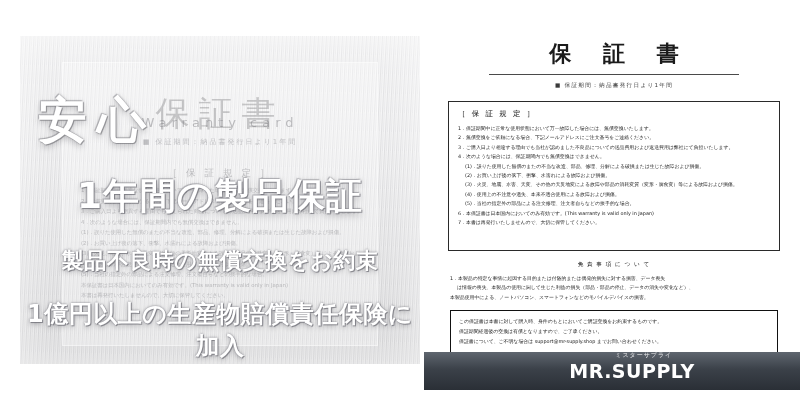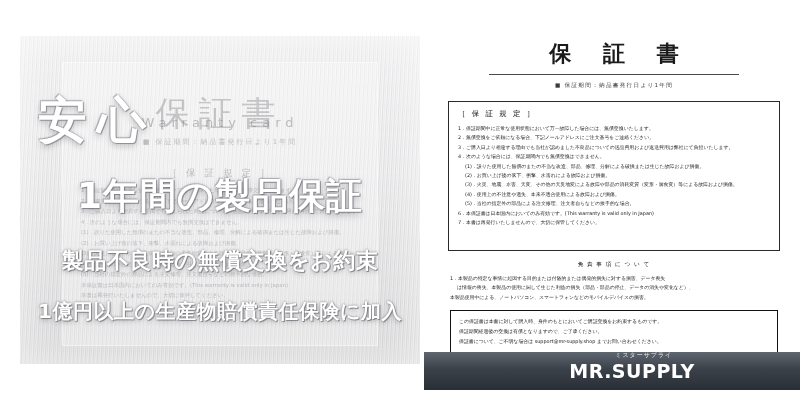--- a/index.html
+++ b/index.html
@@ -152,21 +152,21 @@
       1px 1px 0 rgba(100,100,108,0.6),
       0 2px 5px rgba(80,80,88,0.4);
   }
   .h-insurance {
     position: absolute;
     left: 0; right: 0;
     top: 262px;
     text-align: center;
     font-family: "DejaVu Sans", sans-serif;
     font-weight: 700;
-    font-size: 20px;
+    font-size: 24px;
     letter-spacing: 0.5px;
     color: #ffffff;
     text-shadow:
       0 0 2px rgba(110,110,118,0.9),
       1px 1px 0 rgba(100,100,108,0.6),
       0 2px 5px rgba(80,80,88,0.4);
   }
 
   
   .right-panel {

